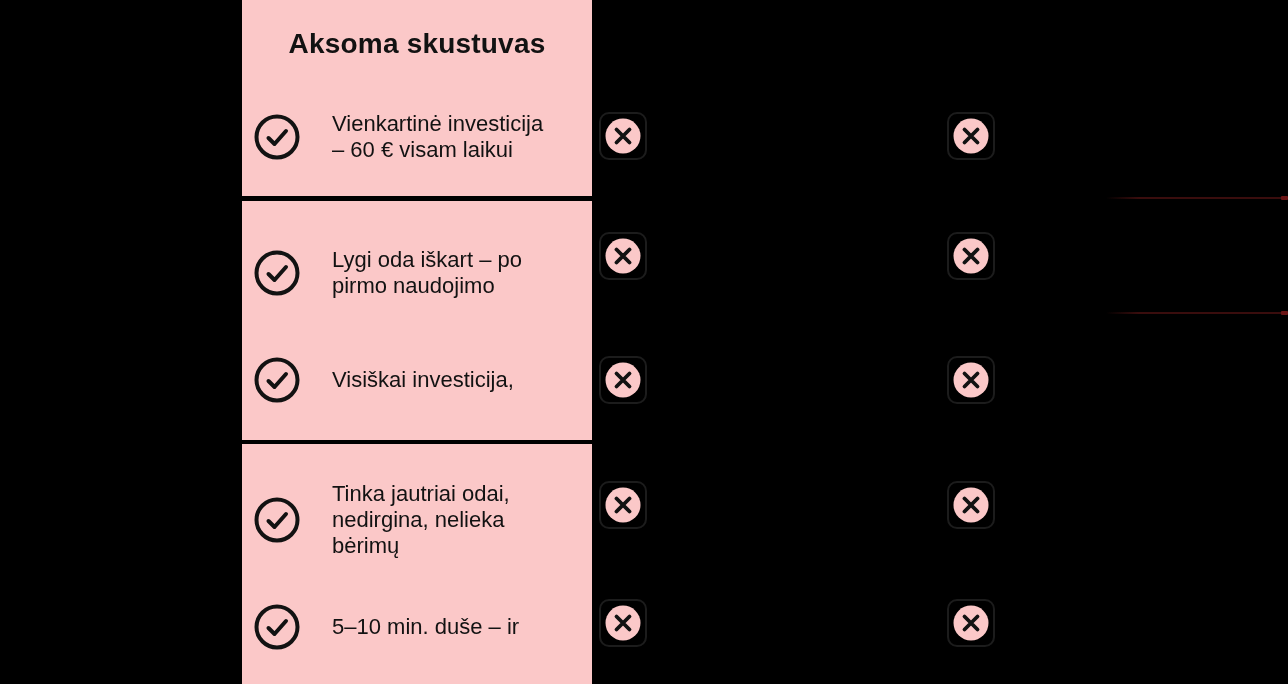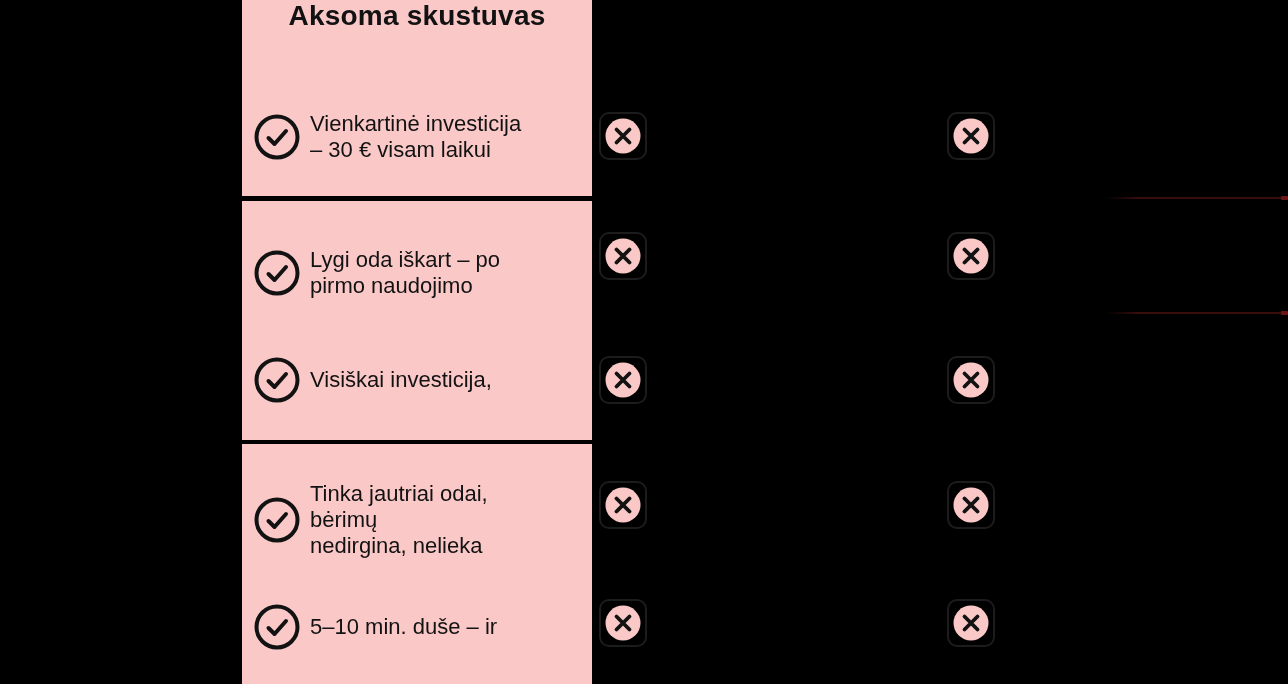--- a/index.html
+++ b/index.html
@@ -21,35 +21,36 @@
   .cell {
     position: absolute;
     left: 242px;
     width: 350px;
     background: #FBC8C8;
     box-sizing: border-box;
   }
   .header-cell {
     top: 0; height: 88px;
     display: flex;
-    align-items: flex-start;
+    align-items: center;
     justify-content: center;
   }
   .header-cell .title {
     font-size: 28px;
     font-weight: bold;
     color: #121212;
     letter-spacing: 0.2px;
     white-space: nowrap;
   }
   .feature-cell {
     display: flex;
     align-items: center;
     padding-left: 12px;
     padding-right: 8px;
+    gap: 22px;
   }
   .r1 { top: 77px;  height: 119px; }
   .r2 { top: 201px; height: 144px; }
   .r3 { top: 320px; height: 120px; }
   .r4 { top: 444px; height: 152px; }
   .r5 { top: 570px; height: 114px; text-align: right; }
   .check-wrap {
     flex: 0 0 46px;
     width: 46px; height: 46px;
     margin-right: 10px;
@@ -108,21 +109,21 @@
 
   <div class="cell feature-cell r1">
     <div class="check-wrap">
       <svg viewBox="0 0 46 46" width="46" height="46">
         <circle cx="23" cy="23" r="20.5" fill="none" stroke="#121212" stroke-width="4"></circle>
         <path d="M14.5 24 l6 6 L32 17" fill="none" stroke="#121212" stroke-width="4" stroke-linecap="round" stroke-linejoin="round"></path>
       </svg>
     </div>
     <div class="feature-text">
       <div class="line">Vienkartinė investicija</div>
-      <div class="line">– 30 € visam laikui</div>
+      <div class="line">– 60 € visam laikui</div>
     </div>
   </div>
 
   <div class="cell feature-cell r2">
     <div class="check-wrap">
       <svg viewBox="0 0 46 46" width="46" height="46">
         <circle cx="23" cy="23" r="20.5" fill="none" stroke="#121212" stroke-width="4"></circle>
         <path d="M14.5 24 l6 6 L32 17" fill="none" stroke="#121212" stroke-width="4" stroke-linecap="round" stroke-linejoin="round"></path>
       </svg>
     </div>
@@ -146,22 +147,22 @@
 
   <div class="cell feature-cell r4">
     <div class="check-wrap">
       <svg viewBox="0 0 46 46" width="46" height="46">
         <circle cx="23" cy="23" r="20.5" fill="none" stroke="#121212" stroke-width="4"></circle>
         <path d="M14.5 24 l6 6 L32 17" fill="none" stroke="#121212" stroke-width="4" stroke-linecap="round" stroke-linejoin="round"></path>
       </svg>
     </div>
     <div class="feature-text">
       <div class="line">Tinka jautriai odai,</div>
+      <div class="line">nedirgina, nelieka</div>
       <div class="line">bėrimų</div>
-      <div class="line">nedirgina, nelieka</div>
     </div>
   </div>
 
   <div class="cell feature-cell r5">
     <div class="check-wrap">
       <svg viewBox="0 0 46 46" width="46" height="46">
         <circle cx="23" cy="23" r="20.5" fill="none" stroke="#121212" stroke-width="4"></circle>
         <path d="M14.5 24 l6 6 L32 17" fill="none" stroke="#121212" stroke-width="4" stroke-linecap="round" stroke-linejoin="round"></path>
       </svg>
     </div>

